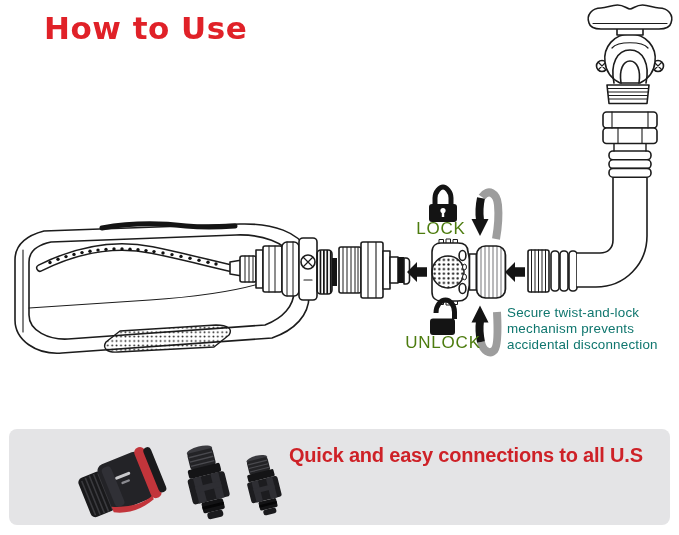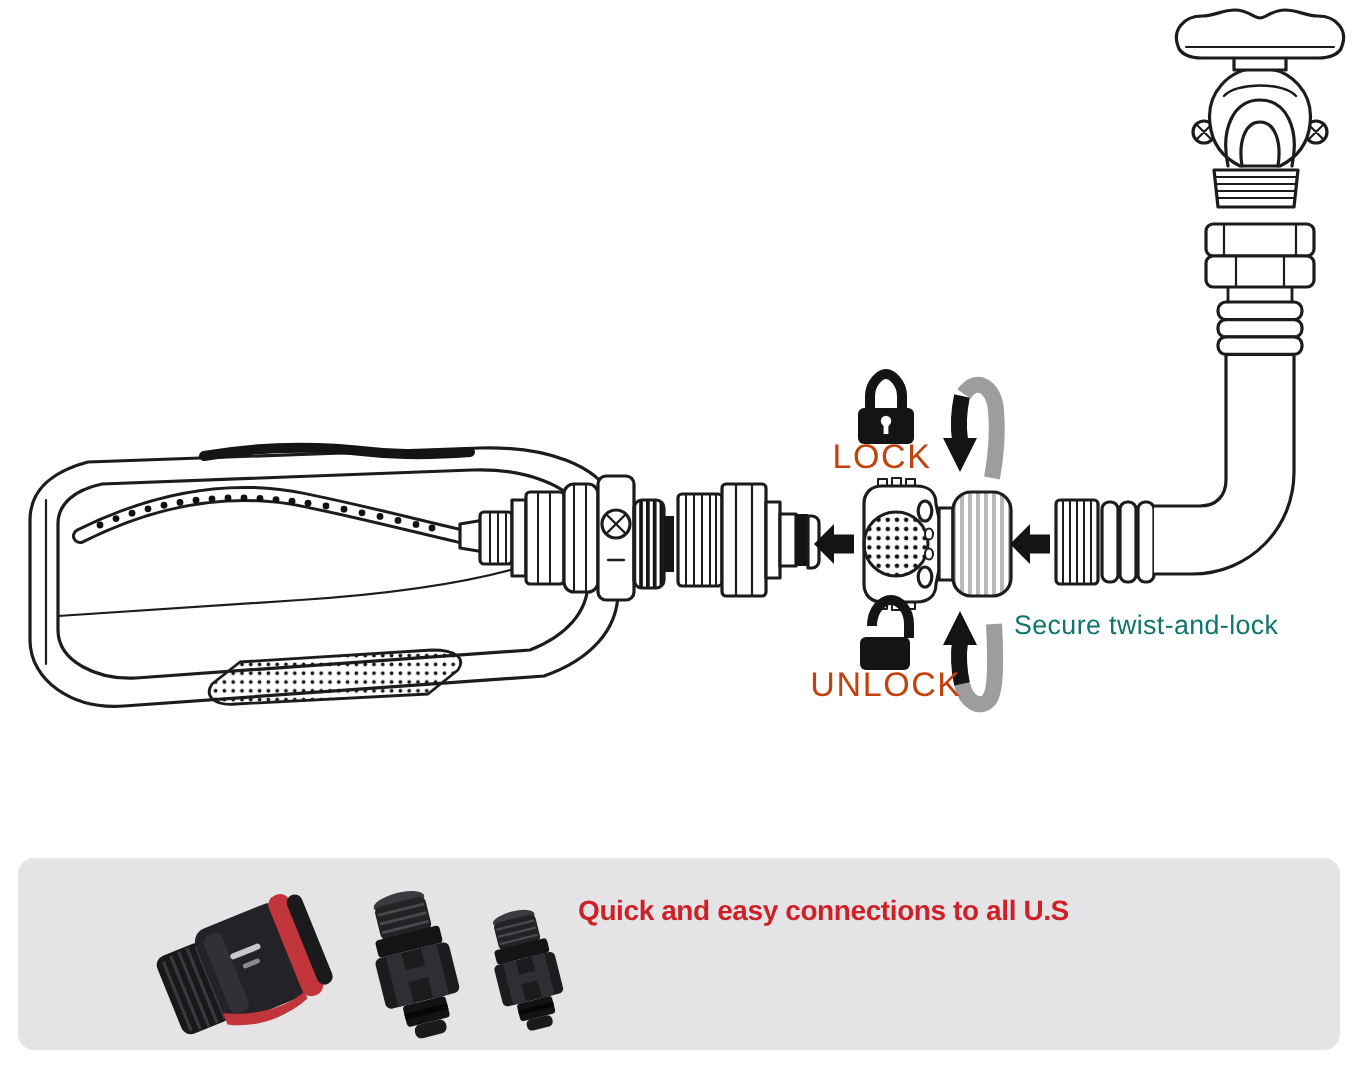--- a/index.html
+++ b/index.html
@@ -10,35 +10,35 @@
   .abs{position:absolute;}
   #page-title{
     left:44px;top:7px;
     color:var(--accent-red,#e02128);
     font-family:"DejaVu Sans",sans-serif;
     font-weight:bold;font-size:31px;line-height:43px;letter-spacing:.5px;
     white-space:nowrap;
   }
   #diagram-svg{left:0;top:0;width:679px;height:535px;}
   .lock-label{
-    color:#c2410c;font-size:17px;letter-spacing:.8px;white-space:nowrap;text-align:center;
+    color:#4d7c0f;font-size:17px;letter-spacing:.8px;white-space:nowrap;text-align:center;
   }
   #lock-label{left:409px;top:219px;width:64px;}
   #unlock-label{left:400px;top:333px;width:86px;}
   #note-text{
     left:507px;top:305px;color:#0f766e;font-size:13.4px;line-height:15.9px;
     letter-spacing:.2px;white-space:nowrap;
   }
   #footer-bar{
     left:9px;top:429px;width:661px;height:96px;
     background:var(--panel-bg,#e4e4e6);border-radius:8px;
   }
   #footer-text{
     left:289px;top:446px;color:var(--footer-red,#ce2127);
-    font-weight:bold;font-size:14px;line-height:18.8px;letter-spacing:-.2px;
+    font-weight:bold;font-size:20px;line-height:18.8px;letter-spacing:-.2px;
     white-space:nowrap;
   }
 </style>
 </head>
 <body>
 
 <div class="abs" id="footer-bar"></div>
 
 <svg class="abs" id="diagram-svg" viewBox="0 0 679 535">
   <defs>
@@ -238,24 +238,27 @@
       <rect x="5" y="-6" width="8" height="26" fill="#2e2e33"></rect>
       <rect x="-13" y="3" width="26" height="6" fill="#2e2e33"></rect>
       <rect x="-11" y="20" width="22" height="11" rx="2" fill="#131315"></rect>
       <rect x="-11" y="24" width="22" height="3" fill="#060607"></rect>
       <rect x="-8" y="31" width="16" height="7" rx="3" fill="#1a1a1d"></rect>
     </g>
   </g>
 </svg>
 
 <div class="abs" id="page-title">
+  <div>How to Use</div>
 </div>
 
 <div class="abs lock-label" id="lock-label">LOCK</div>
 <div class="abs lock-label" id="unlock-label">UNLOCK</div>
 
 <div class="abs" id="note-text">
   <div>Secure twist-and-lock</div>
+  <div>mechanism prevents</div>
+  <div>accidental disconnection</div>
 </div>
 
 <div class="abs" id="footer-text">
   <div>Quick and easy connections to all U.S</div>
 </div>
 
 </body></html>

